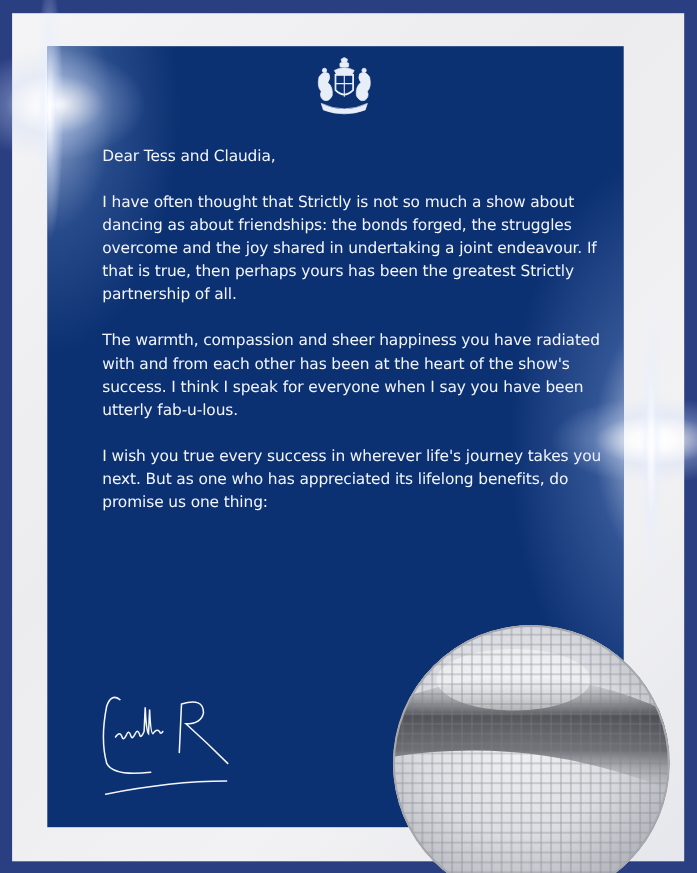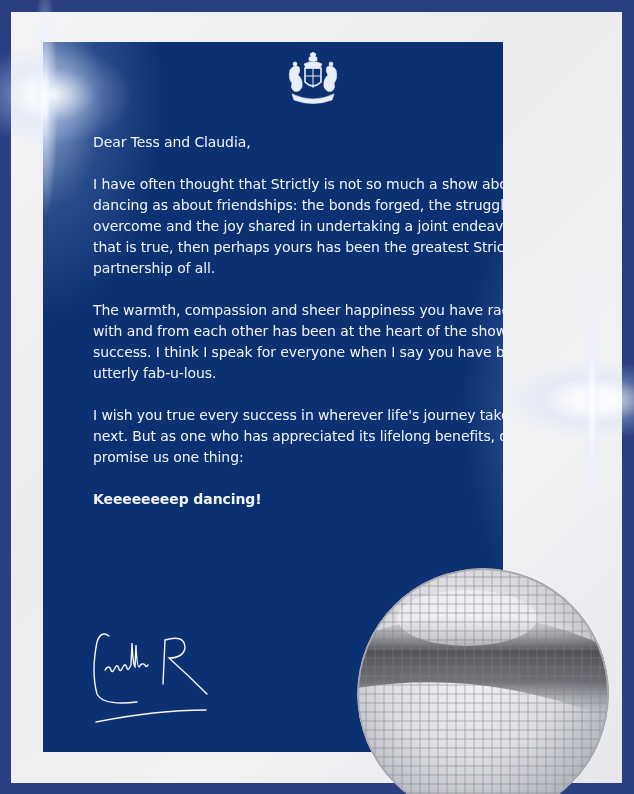--- a/index.html
+++ b/index.html
@@ -6,21 +6,21 @@
     body {
       width: 634px; height: 794px; overflow: hidden; position: relative;
       background: #2a3e82;
       font-family: "DejaVu Sans", sans-serif;
     }
     .paper {
       position: absolute; left: 11px; top: 12px; width: 611px; height: 771px;
       background: linear-gradient(135deg, #f4f4f6 0%, #ececef 40%, #f2f2f4 70%, #e6e7ec 100%);
     }
     .panel {
-      position: absolute; left: 43px; top: 42px; width: 460px; height: 710px;
+      position: absolute; left: 43px; top: 42px; width: 524px; height: 710px;
       background: #0c3172;
       overflow: hidden;
     }
     .panel .shade {
       position: absolute; inset: 0;
       background:
         radial-gradient(ellipse 120px 220px at 0px 60px, rgba(200,215,245,0.75), rgba(120,150,210,0.25) 50%, rgba(12,49,114,0) 100%),
         radial-gradient(ellipse 140px 260px at 560px 360px, rgba(230,238,255,0.9), rgba(120,150,215,0.35) 45%, rgba(12,49,114,0) 100%);
     }
     .crest {
@@ -79,21 +79,20 @@
       <circle cx="11" cy="12" r="2"></circle>
       <circle cx="47" cy="12" r="2"></circle>
     </g>
   </svg>
 
   <div class="letter">
     <p>Dear Tess and Claudia,</p>
     <p>I have often thought that Strictly is not so much a show about dancing as about friendships: the bonds forged, the struggles overcome and the joy shared in undertaking a joint endeavour. If that is true, then perhaps yours has been the greatest Strictly partnership of all.</p>
     <p>The warmth, compassion and sheer happiness you have radiated with and from each other has been at the heart of the show's success. I think I speak for everyone when I say you have been utterly fab-u-lous.</p>
     <p>I wish you true every success in wherever life's journey takes you next. But as one who has appreciated its lifelong benefits, do promise us one thing:</p>
-    <p class="bold">Keeeeeeeep dancing!</p>
   </div>
 
   <svg class="sig" viewBox="0 0 170 110" aria-label="signature">
     <g fill="none" stroke="#f4f6fb" stroke-width="1.4" stroke-linecap="round">
       <path d="M18 14 q-8 -6 -12 6 q-6 30 0 52 q6 12 40 8"></path>
       <path d="M14 48 q4 -6 6 0 q1 4 4 -2 q2 -5 4 1 q1 4 4 -2 q2 -5 4 1 q1 4 4 -3 l1 -22 q1 22 3 24 l1 -22 q1 22 3 22 q3 -5 6 -2 q1 3 3 0"></path>
       <path d="M74 18 l-2 44 M74 18 q20 -6 20 8 q-2 10 -16 10 q20 18 38 36"></path>
       <path d="M5 100 q60 -12 110 -12"></path>
     </g>
   </svg>

